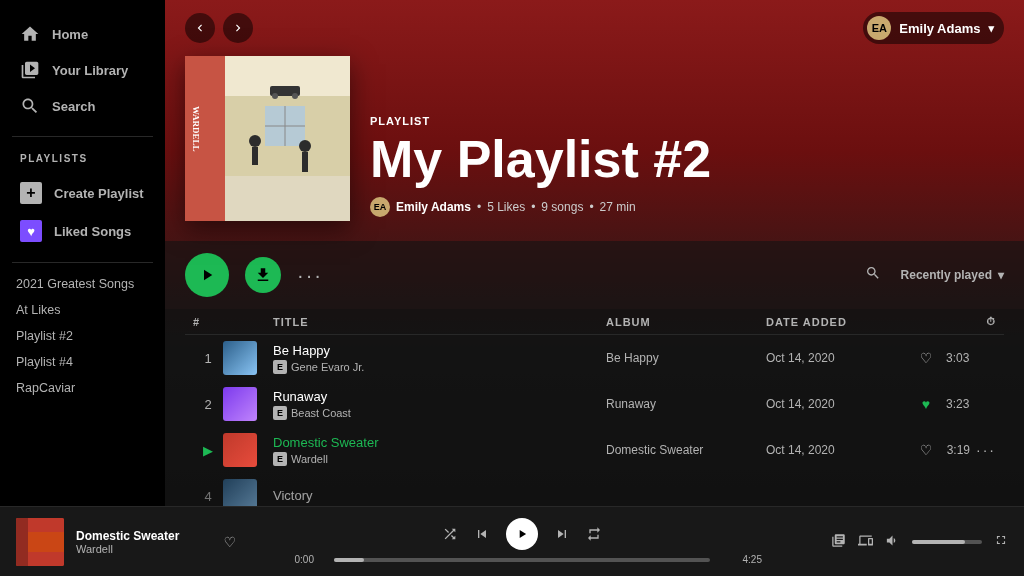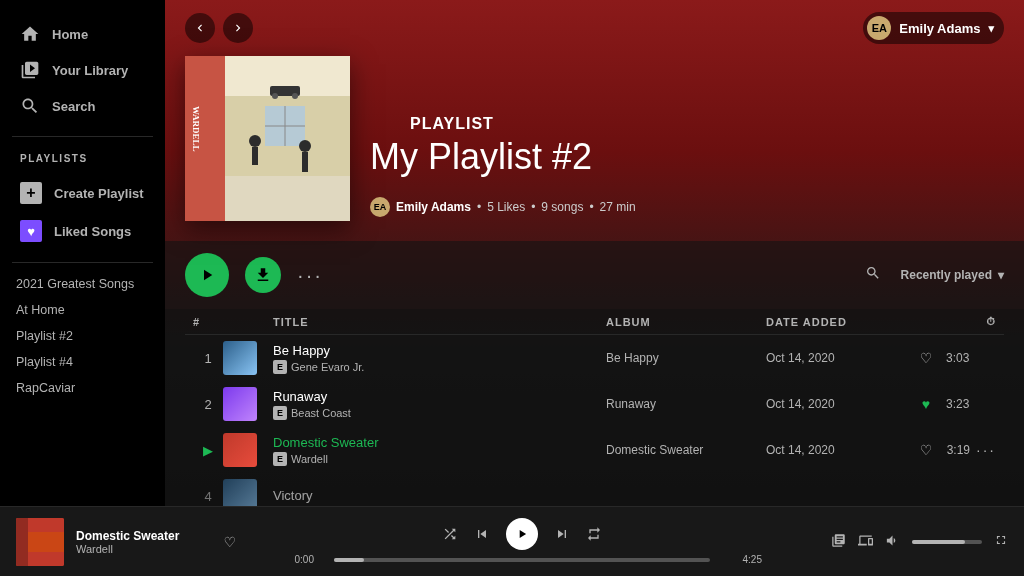--- a/index.html
+++ b/index.html
@@ -206,35 +206,34 @@
       width: 100%;
       height: 100%;
     }
 
     .playlist-info {
       flex: 1;
       padding-bottom: 4px;
     }
 
     .playlist-type {
-      font-size: 16px;
+      font-size: 11px;
       font-weight: 700;
       text-transform: uppercase;
       letter-spacing: 1px;
       color: #fff;
       margin-bottom: 6px;
-      margin-left: 40px;
     }
 
     .playlist-title {
-      font-size: 36px;
-      font-weight: 400;
+      font-size: 52px;
+      font-weight: 700;
       color: #fff;
       line-height: 1;
-      margin-bottom: 22px;
+      margin-bottom: 12px;
     }
 
     .playlist-meta {
       display: flex;
       align-items: center;
       gap: 6px;
       font-size: 12px;
       color: #ccc;
     }
 
@@ -622,21 +621,21 @@
       <div class="playlist-action">
         <div class="action-icon-heart">♥</div>
         <span>Liked Songs</span>
       </div>
     </div>
 
     <hr class="sidebar-divider">
 
     <div class="playlist-list">
       <div class="playlist-list-item">2021 Greatest Songs</div>
-      <div class="playlist-list-item">At Home</div>
+      <div class="playlist-list-item">At Likes</div>
       <div class="playlist-list-item">Playlist #2</div>
       <div class="playlist-list-item">Playlist #4</div>
       <div class="playlist-list-item">RapCaviar</div>
     </div>
   </aside>
 
   <main class="main-content">
 
     <div class="top-bar">
       <div class="nav-arrows">

